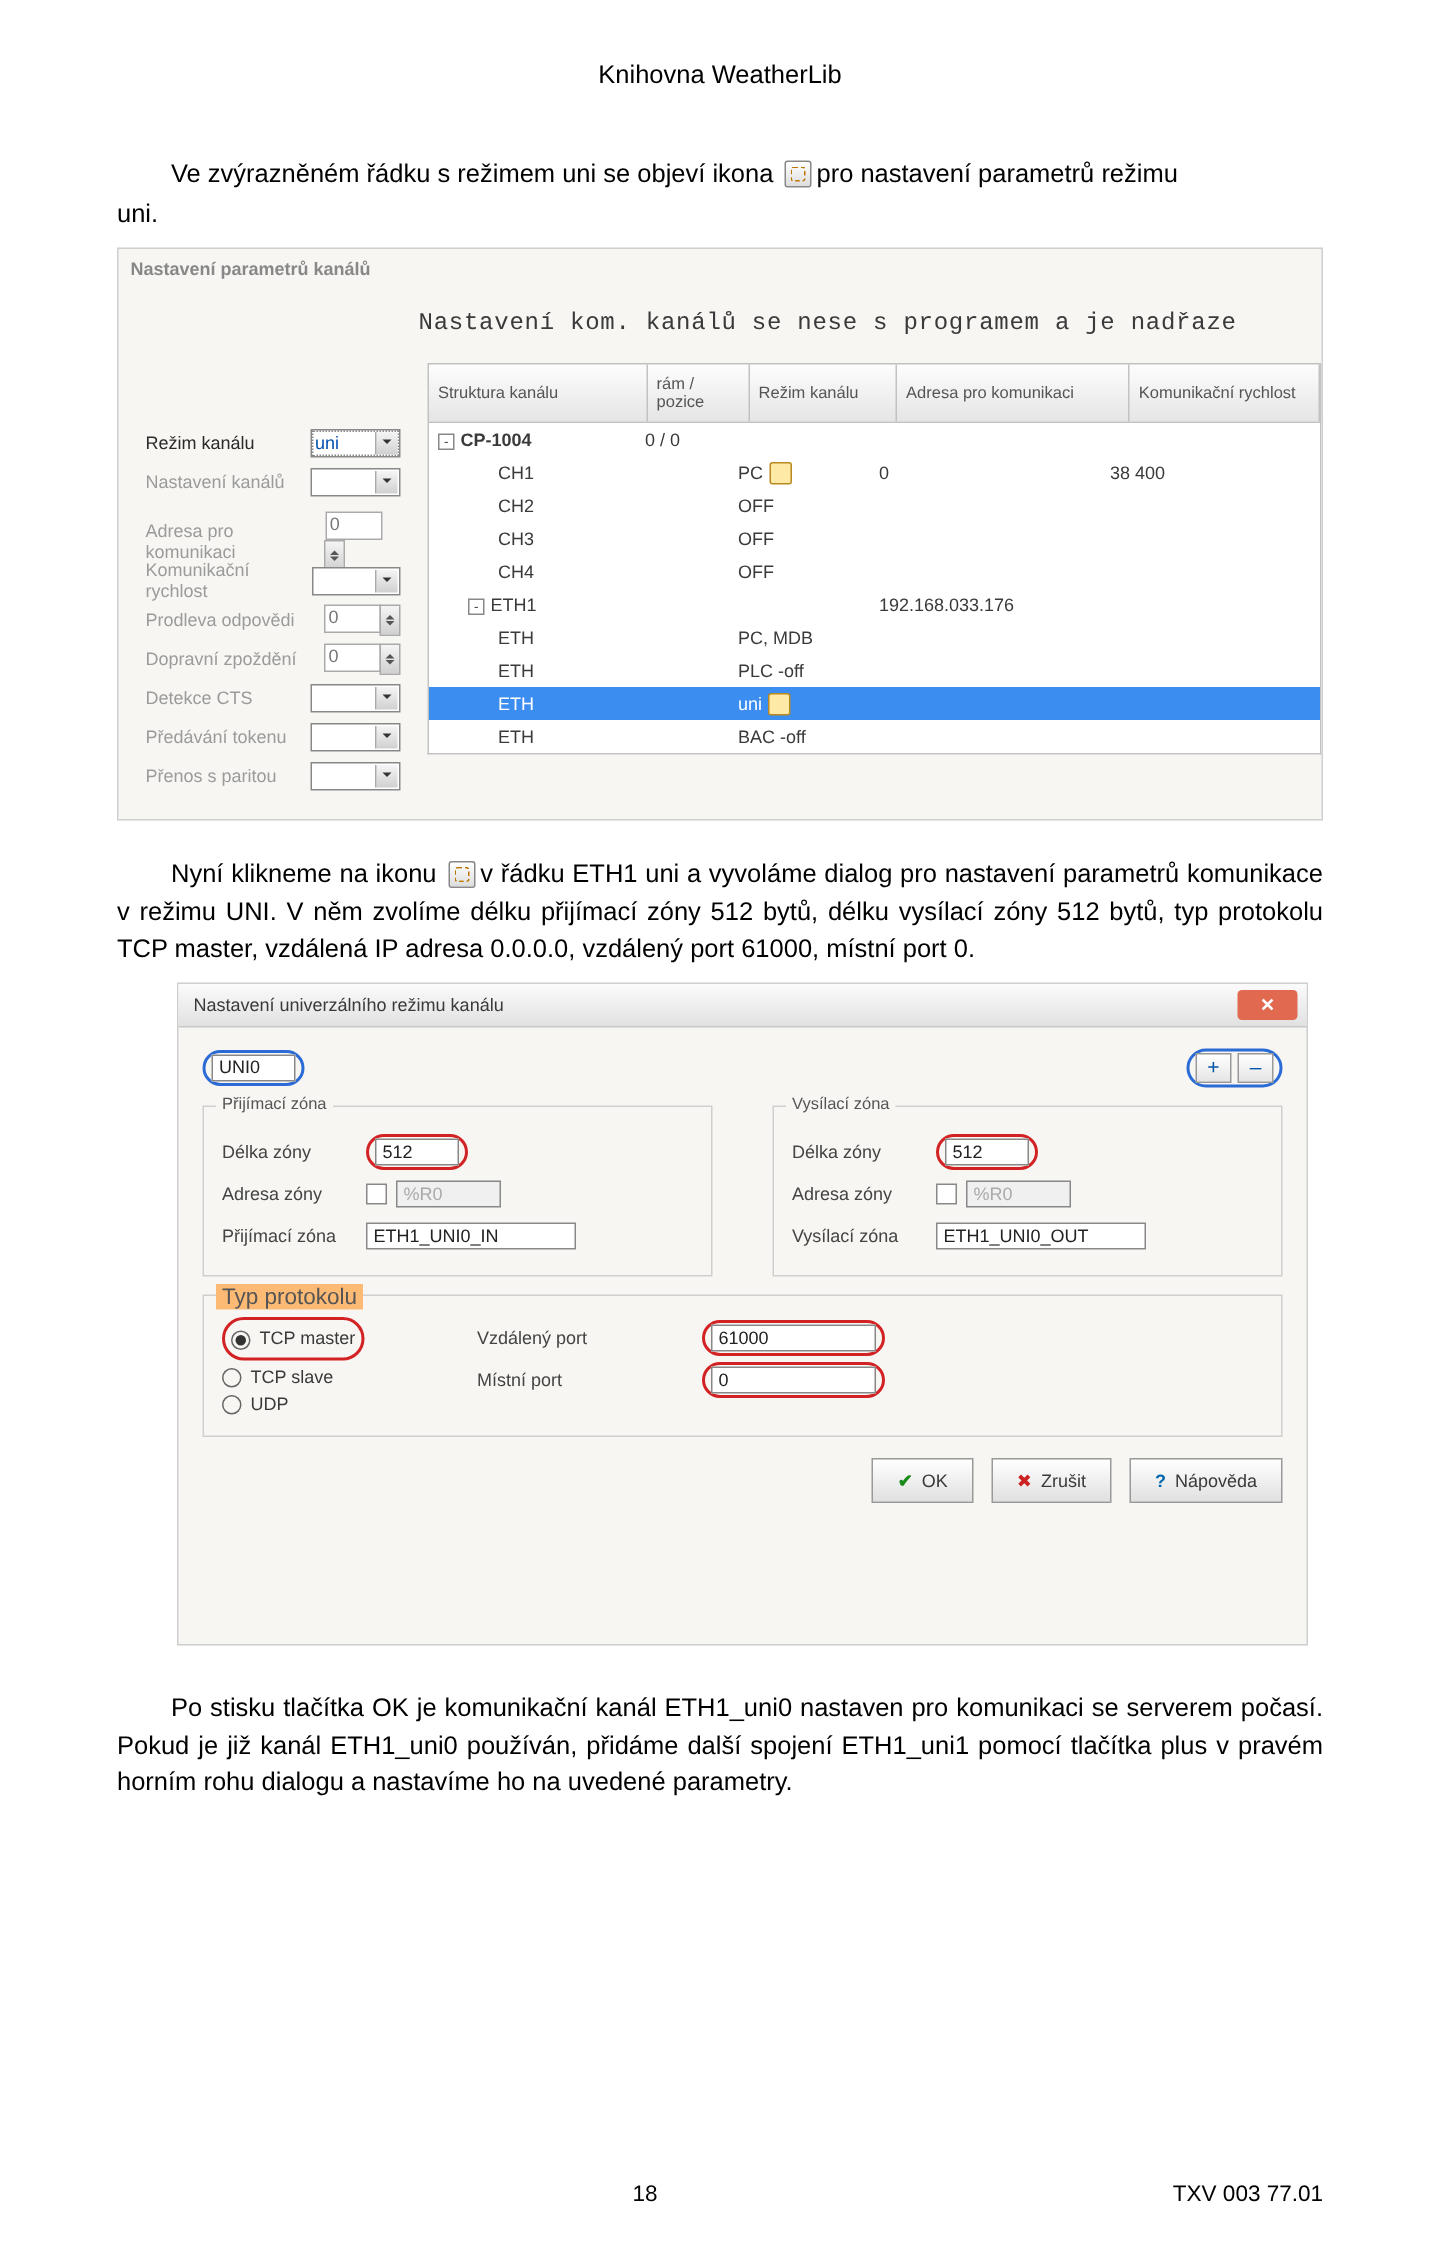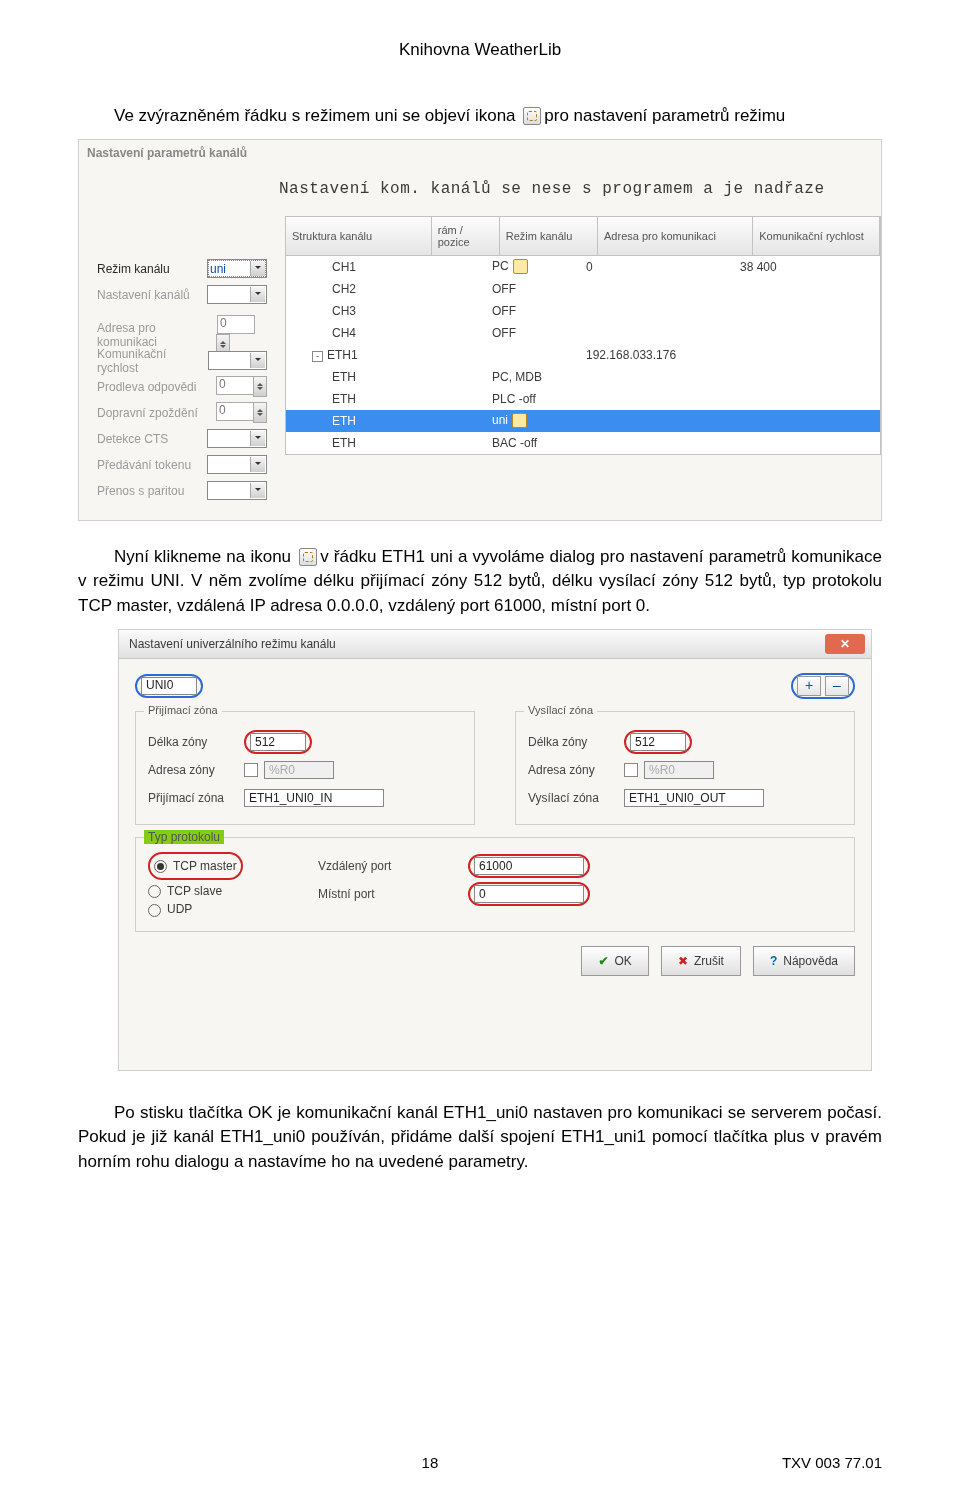--- a/index.html
+++ b/index.html
@@ -45,41 +45,42 @@
   .plusminus span{display:inline-block;width:22px;height:18px;border:1px solid #999;background:linear-gradient(#fff,#e5e5e5);text-align:center;line-height:16px;font-size:14px;color:#05a;}
   .group{border:1px solid #cfcfcf;position:relative;padding:16px 12px 12px;margin-bottom:12px;}
   .group .legend{position:absolute;left:8px;top:-8px;background:#f7f6f3;padding:0 4px;font-size:11px;color:#555;}
   .cols{display:flex;gap:40px;}
   .col{flex:1;}
   .frow{display:flex;align-items:center;height:28px;}
   .frow label{width:96px;color:#444;}
   .tinput{border:1px solid #888;background:#fff;height:18px;padding:0 4px;font-size:12px;color:#222;box-sizing:border-box;}
   .chk{width:12px;height:12px;border:1px solid #888;background:#fff;margin-right:6px;}
   .proto{border:1px solid #cfcfcf;padding:14px 12px 10px;position:relative;display:flex;gap:30px;}
-  .proto .legend{position:absolute;left:8px;top:-8px;background:#84cc16;padding:0 4px;font-size:12px;color:#555;}
+  .proto .legend{position:absolute;left:8px;top:-8px;background:#fdba74;padding:0 4px;font-size:15px;color:#555;}
   .radio{display:block;margin:4px 0;}
   .radio i{display:inline-block;width:11px;height:11px;border:1px solid #666;border-radius:50%;margin-right:6px;vertical-align:middle;position:relative;}
   .radio.sel i::after{content:"";position:absolute;inset:2px;background:#333;border-radius:50%;}
   .btnrow{display:flex;justify-content:flex-end;gap:12px;margin-top:14px;}
   .btn{border:1px solid #999;background:linear-gradient(#fff,#e0e0e0);height:28px;display:flex;align-items:center;gap:6px;padding:0 16px;font-size:12px;}
   .btn.ok::before{content:"✔";color:#1a8a1a;font-weight:bold;}
   .btn.cancel::before{content:"✖";color:#c22;}
   .btn.help::before{content:"?";color:#06a;font-weight:bold;}
   .footer{position:absolute;bottom:30px;left:0;right:0;display:flex;justify-content:space-between;padding:0 78px;font-size:15px;}
 </style>
 </head>
 <body>
 
 <div class="page">
   <div class="doc-header">Knihovna WeatherLib</div>
 
   <p class="para" style="text-indent:36px;">
     <span>Ve zvýrazněném řádku s režimem uni se objeví ikona</span>
     <span class="inline-icon"></span><span>pro nastavení parametrů režimu</span>
   </p>
+  <p class="para" style="margin-top:-8px;">uni.</p>
 
   <div class="shot shot1">
     <div class="s1-tab">Nastavení parametrů kanálů</div>
     <div class="s1-title">Nastavení kom. kanálů se nese s programem a je nadřaze</div>
 
     <div class="s1-left">
       <div class="row active">
         <span>Režim kanálu</span>
         <span class="ctl-combo sel">
             <span>uni</span>
@@ -133,20 +134,27 @@
 
     <div class="s1-right">
       <div class="s1-th" id="s1th">
           <div style="width: 140px;">Struktura kanálu</div>
           <div style="width: 58px;">rám / pozice</div>
           <div style="width: 90px;">Režim kanálu</div>
           <div style="width: 150px;">Adresa pro komunikaci</div>
           <div style="width: 120px;">Komunikační rychlost</div>
         </div>
       <div class="s1-body" id="s1body">
+          <div class="s1-tr">
+            <div class="c0" style="width: 140px; padding-left: 6px; box-sizing: border-box;"><span class="tree-toggle">-</span><span style="font-weight: bold;">CP-1004</span></div>
+            <div style="width: 58px; padding-left: 4px;">0 / 0</div>
+            <div style="width: 90px; padding-left: 4px;"></div>
+            <div style="width: 150px; padding-left: 4px;"></div>
+            <div style="width: 120px; padding-left: 4px;"></div>
+          </div>
           <div class="s1-tr">
             <div class="c0" style="width: 140px; padding-left: 46px; box-sizing: border-box;"><span>CH1</span></div>
             <div style="width: 58px; padding-left: 4px;"></div>
             <div style="width: 90px; padding-left: 4px;">PC<span class="cfg-ico"></span></div>
             <div style="width: 150px; padding-left: 4px;">0</div>
             <div style="width: 120px; padding-left: 4px;">38 400</div>
           </div>
           <div class="s1-tr">
             <div class="c0" style="width: 140px; padding-left: 46px; box-sizing: border-box;"><span>CH2</span></div>
             <div style="width: 58px; padding-left: 4px;"></div>

